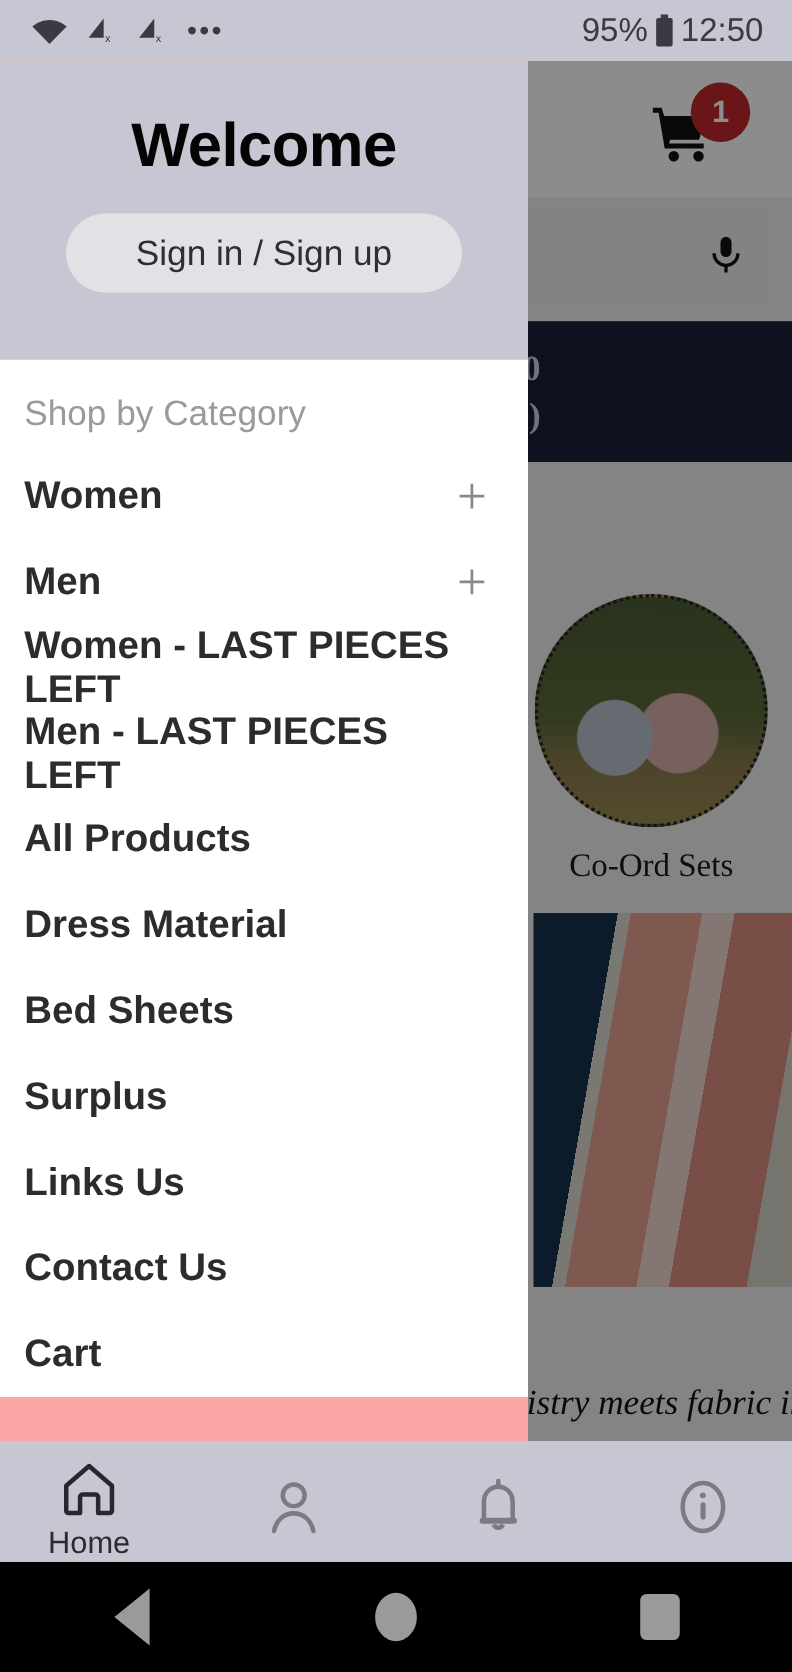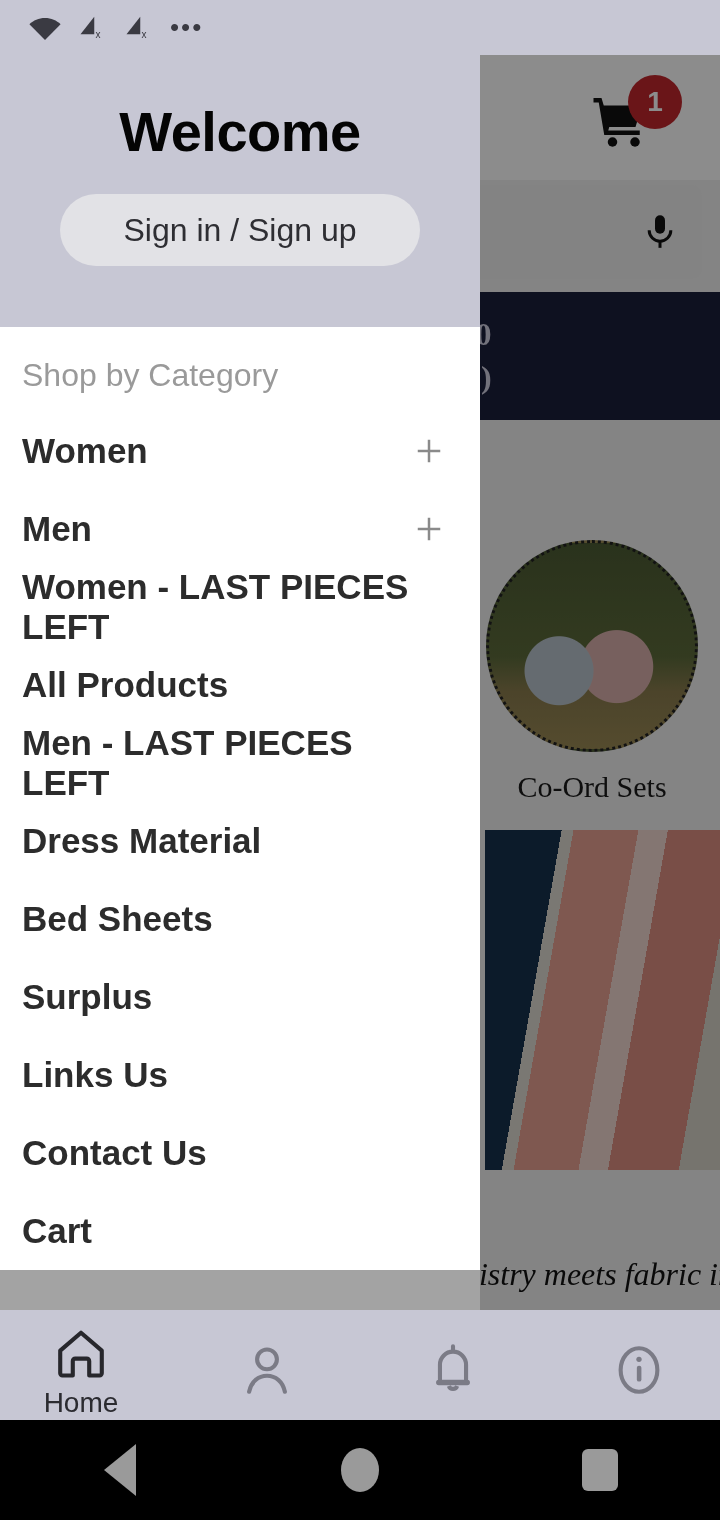--- a/index.html
+++ b/index.html
@@ -90,21 +90,21 @@
   .sb-right {
     margin-left:auto; margin-right:26px; display:flex; align-items:center; gap:6px;
     font-size:30px; font-weight:500; color:#3a3a42;
   }
   .sb-dots { font-size:26px; letter-spacing:2px; color:#3a3a42; line-height:0.4; }
   .batt-ico { width:18px; height:30px; }
 
   
   #drawer {
     position:absolute; left:0; top:55px; width:480px; height:1255px;
-    z-index:50; overflow:hidden; background:#a3a3a3;
+    z-index:50; overflow:hidden; background:#fca5a5;
   }
   .drawer-header {
     height:272px; background:#c7c7d4;
     display:flex; flex-direction:column; align-items:center; padding-top:44px;
   }
   .welcome-title { font-size:56px; font-weight:700; color:#040404; letter-spacing:-0.5px; }
   .signin-btn {
     margin-top:30px; width:360px; height:72px; border-radius:36px;
     background:#e2e2e6; border:none;
     display:flex; align-items:center; justify-content:center;
@@ -201,20 +201,28 @@
       <svg width="30" height="26" viewBox="0 0 24 20">
         <path fill="#3a3a42" d="M13 1v14H2L13 1z"></path>
         <text x="14" y="18" font-size="8" fill="#3a3a42" font-family="Liberation Sans, sans-serif">x</text>
       </svg>
       <svg width="30" height="26" viewBox="0 0 24 20">
         <path fill="#3a3a42" d="M13 1v14H2L13 1z"></path>
         <text x="14" y="18" font-size="8" fill="#3a3a42" font-family="Liberation Sans, sans-serif">x</text>
       </svg>
       <div class="sb-dots">•••</div>
     </div>
+    <div class="sb-right">
+      <span>95%</span>
+      <svg class="batt-ico" viewBox="0 0 10 18">
+        <rect x="3" y="0" width="4" height="2" fill="#3a3a42"></rect>
+        <rect x="0.5" y="2" width="9" height="15.5" rx="1.2" fill="#3a3a42"></rect>
+      </svg>
+      <span>12:50</span>
+    </div>
   </div>
 
   <div id="drawer">
     <div class="drawer-header">
       <div class="welcome-title">Welcome</div>
       <button class="signin-btn">Sign in / Sign up</button>
     </div>
 
     <div class="drawer-body">
 
@@ -233,24 +241,24 @@
         <svg class="plus-ico" viewBox="0 0 24 24">
           <line x1="12" y1="3" x2="12" y2="21" stroke="#8a8a8a" stroke-width="2"></line>
           <line x1="3" y1="12" x2="21" y2="12" stroke="#8a8a8a" stroke-width="2"></line>
         </svg>
       </div>
 
       <div class="nav-row">
         <span class="label">Women - LAST PIECES LEFT</span>
       </div>
       <div class="nav-row">
+        <span class="label">Men - LAST PIECES LEFT</span>
+      </div>
+      <div class="nav-row">
         <span class="label">All Products</span>
-      </div>
-      <div class="nav-row">
-        <span class="label">Men - LAST PIECES LEFT</span>
       </div>
       <div class="nav-row">
         <span class="label">Dress Material</span>
       </div>
       <div class="nav-row">
         <span class="label">Bed Sheets</span>
       </div>
       <div class="nav-row">
         <span class="label">Surplus</span>
       </div>

